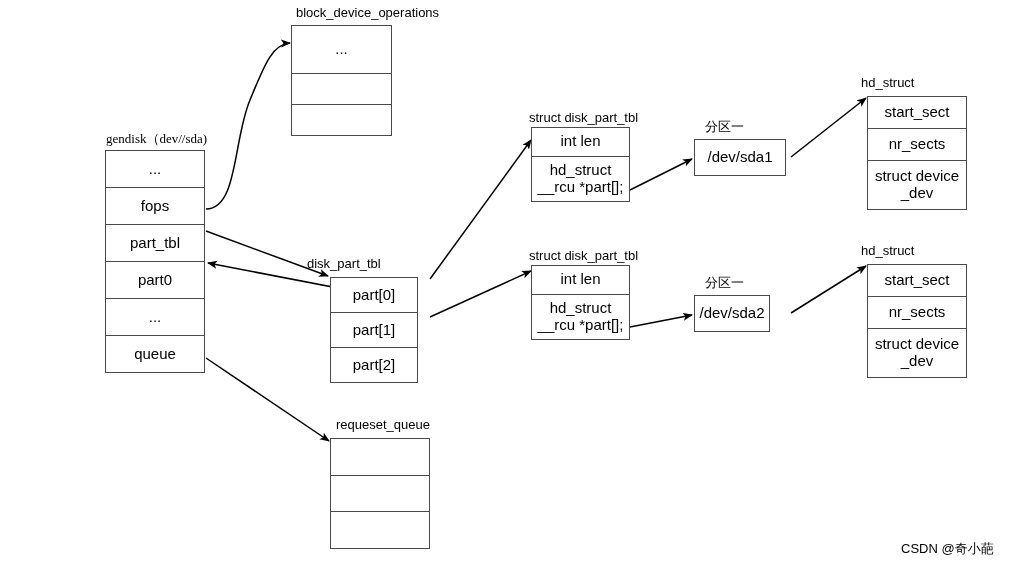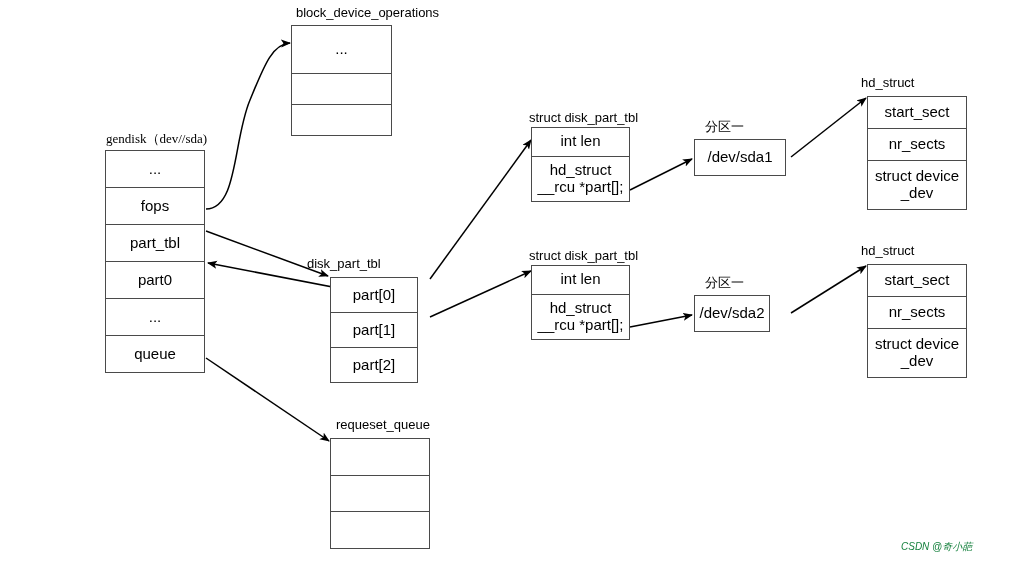--- a/index.html
+++ b/index.html
@@ -54,24 +54,23 @@
     position: absolute;
     font-size: 13px;
     color: #000000;
     white-space: nowrap;
   }
   .caption.cjk {
     font-size: 13px;
   }
   .watermark {
     position: absolute;
-    font-size: 10px;
-    color: #15803d;
+    font-size: 13px;
+    color: #000000;
     white-space: nowrap;
-    font-style: italic;
   }
 </style>
 </head>
 <body>
 
 <div id="canvas">
 
   <svg class="svg-layer" viewBox="0 0 1018 563">
     <defs>
       <marker id="ah" markerWidth="11" markerHeight="11" refX="9" refY="4" orient="auto" markerUnits="userSpaceOnUse">

